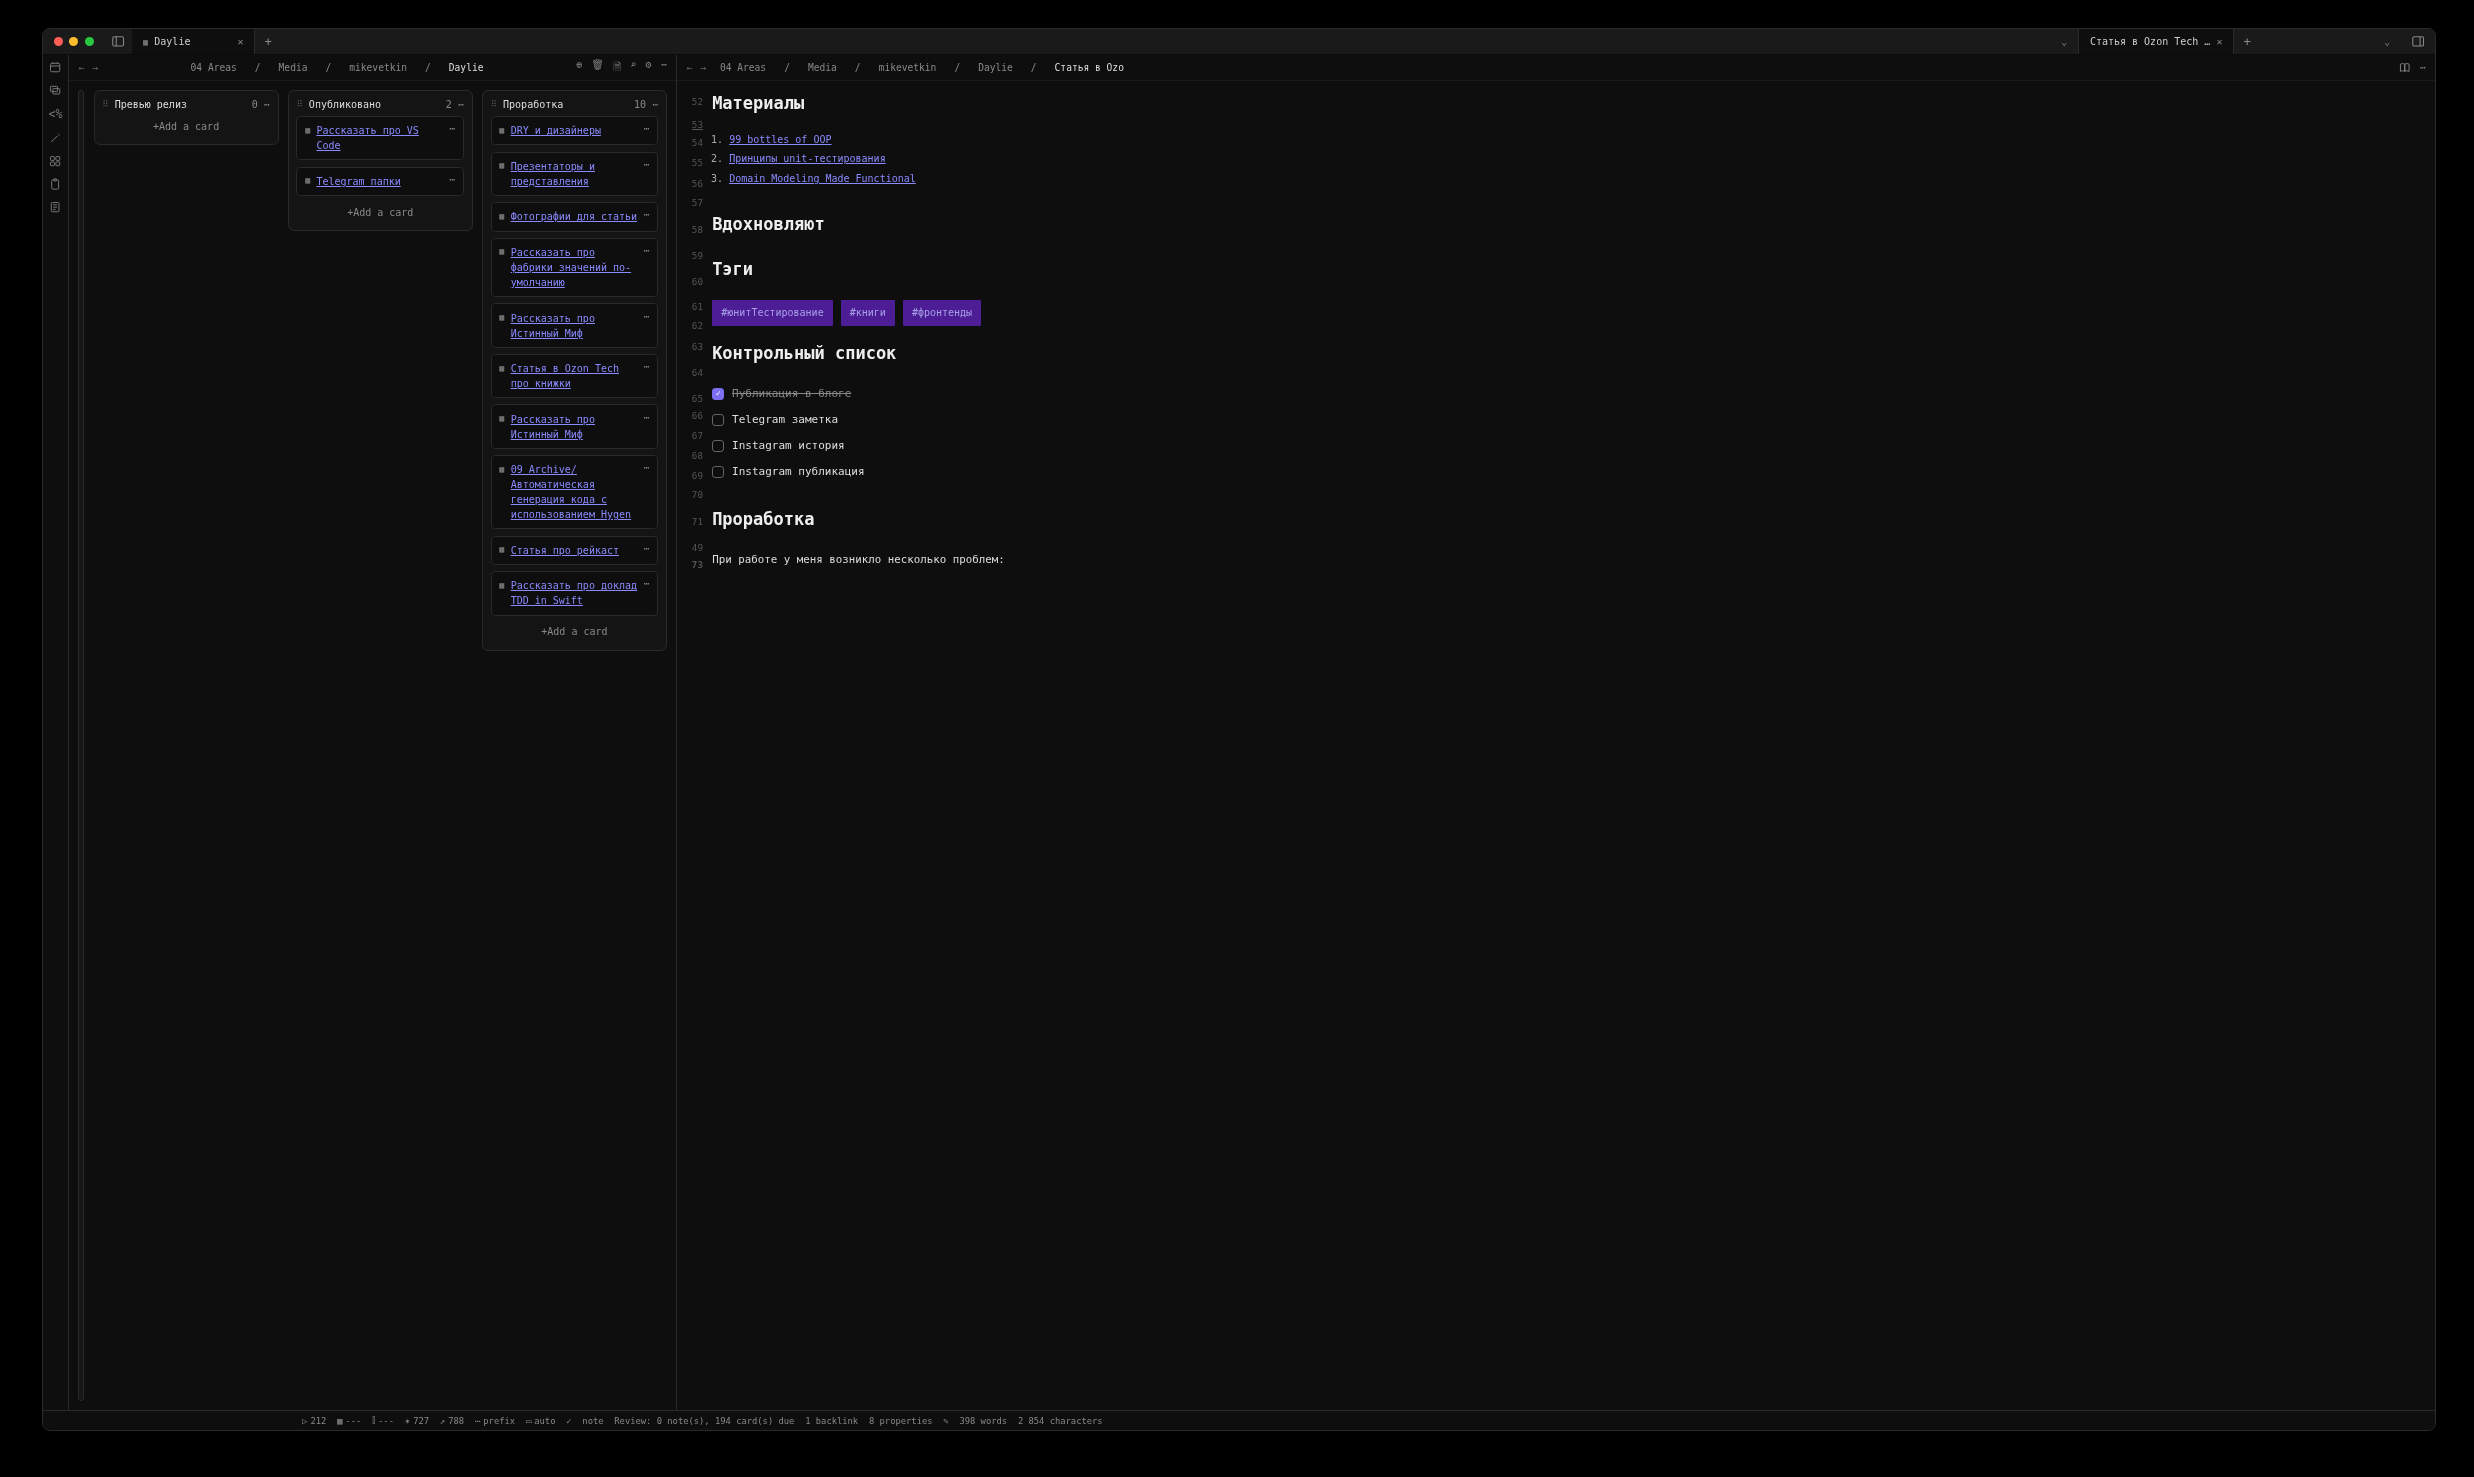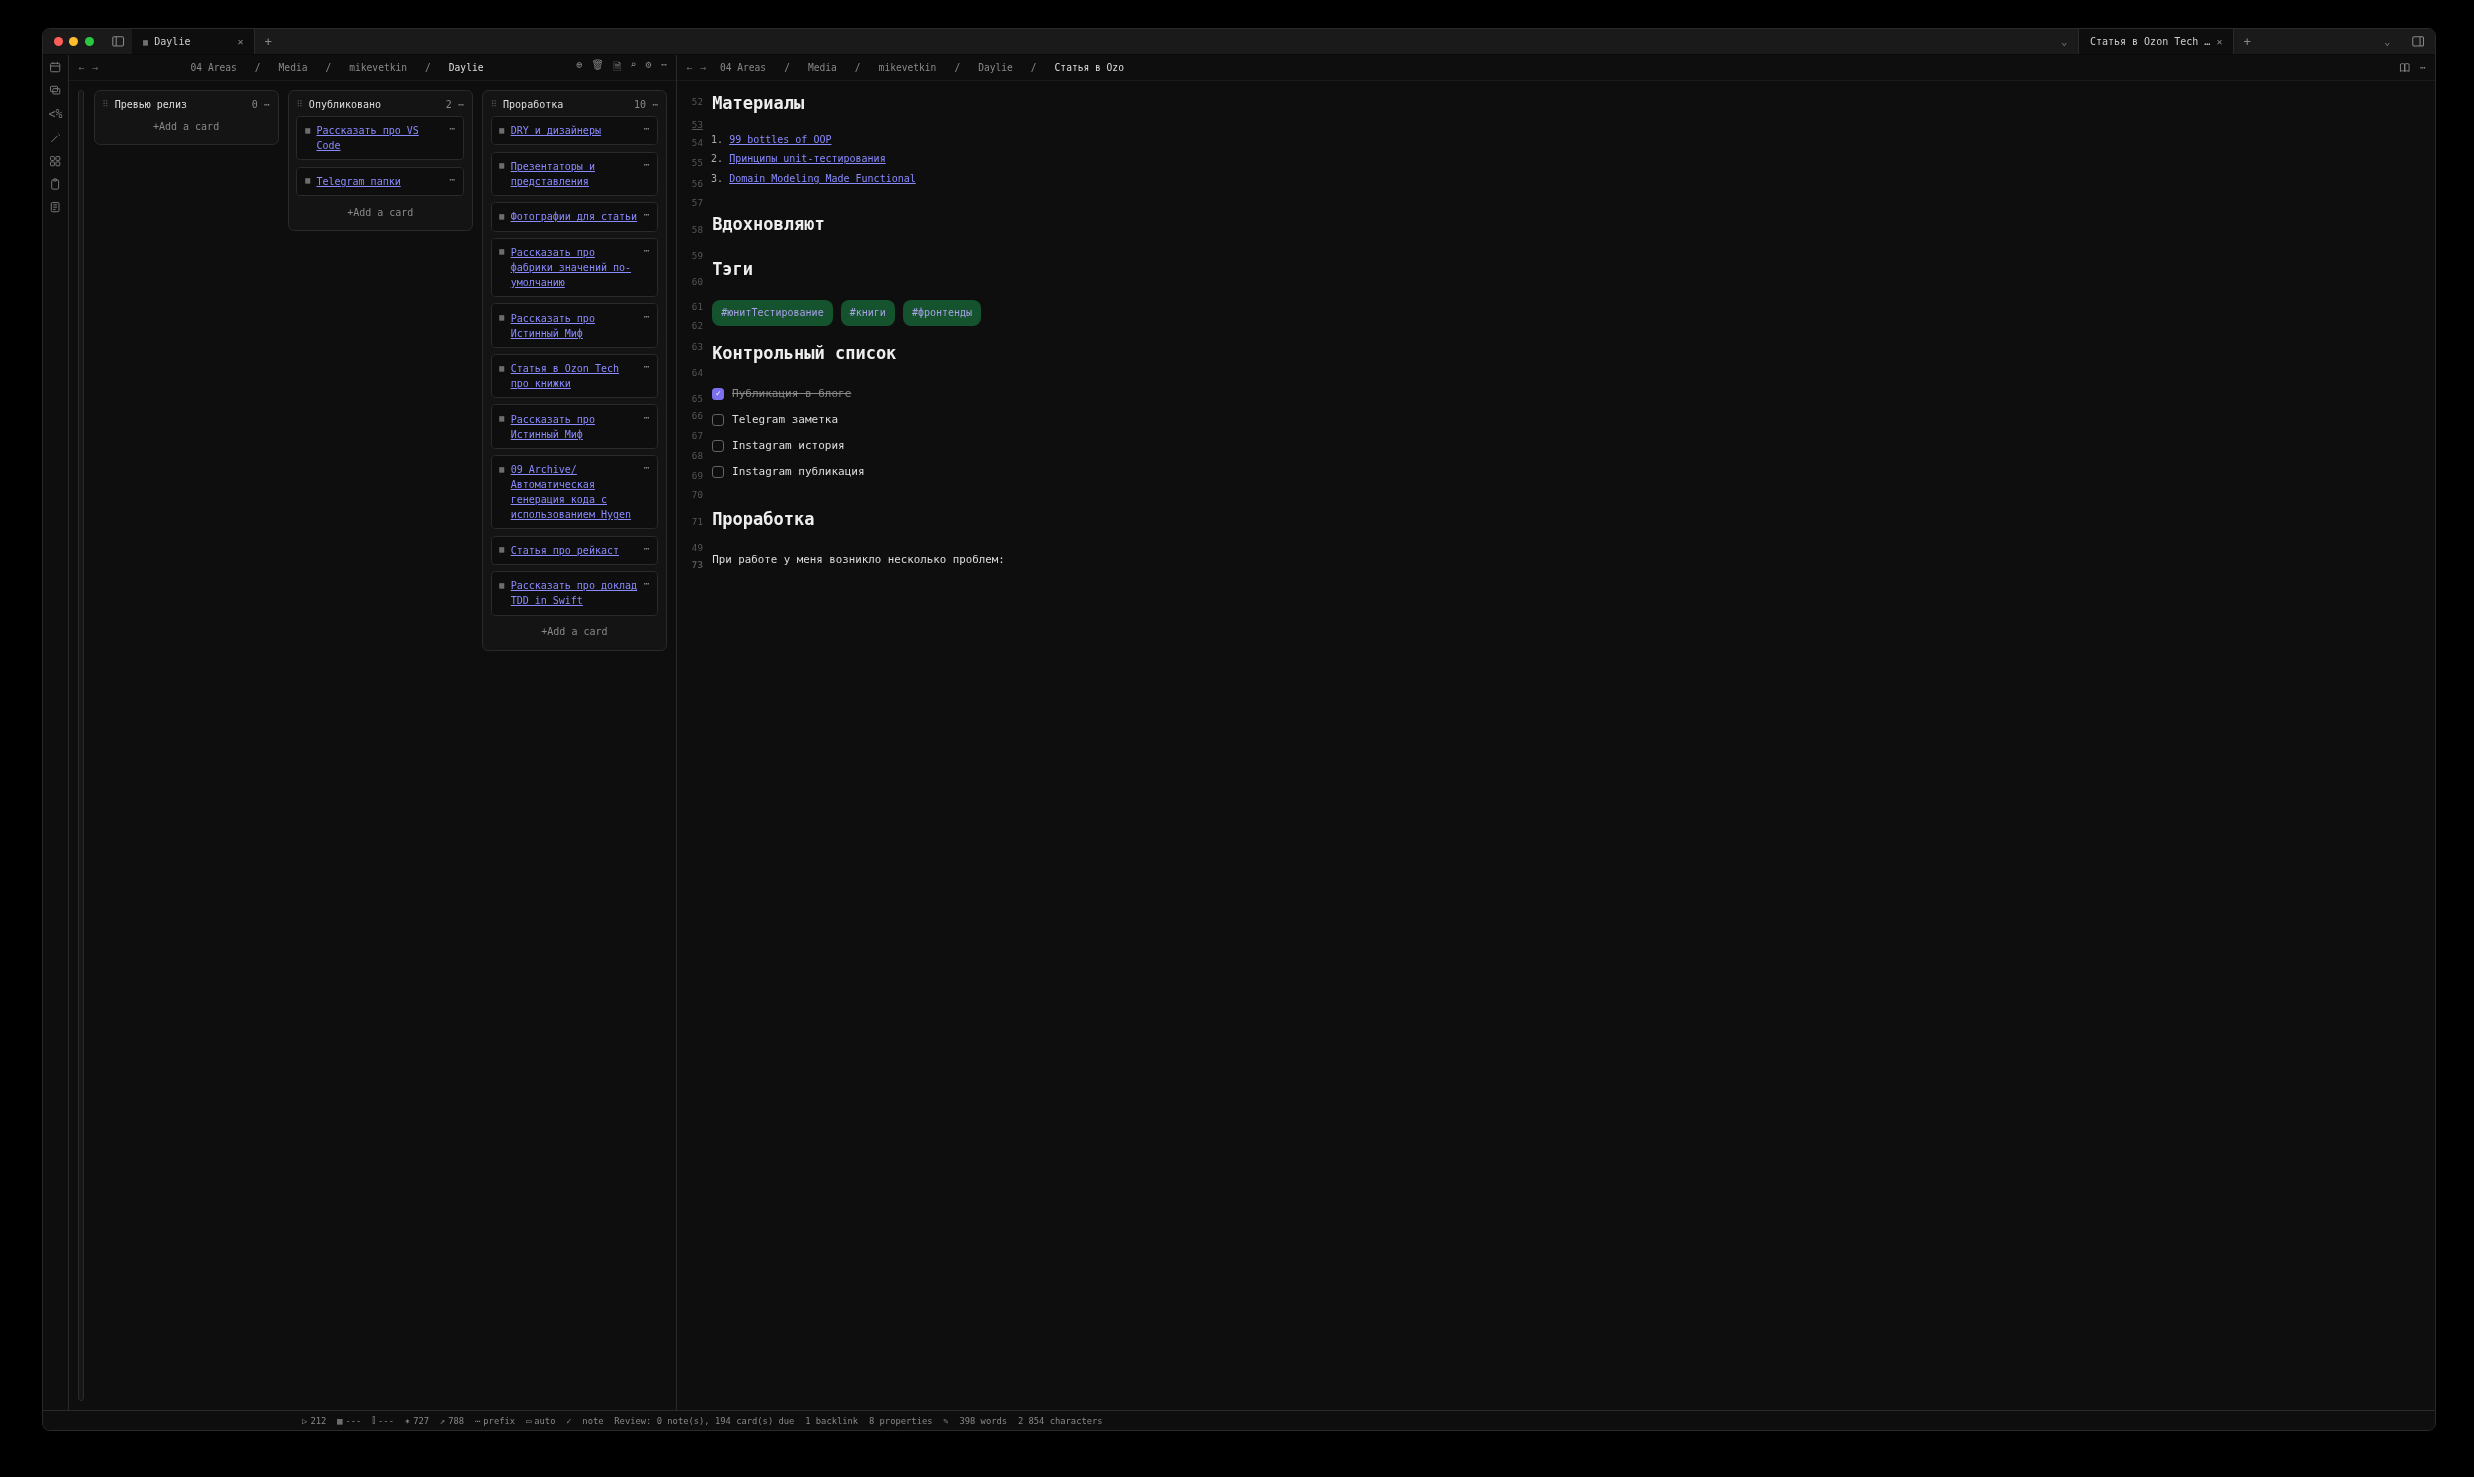--- a/index.html
+++ b/index.html
@@ -171,24 +171,24 @@
   color: #eee;
   font-size: 17px;
   font-weight: 700;
   margin: 1.5px 0 6.2px 0;
 }
 .doc-content ol { padding-left: 17px; color: #aaa; margin-bottom: 9.2px; }
 .doc-content ol li a { color: #8a8aff; text-decoration: underline; }
 .link { color: #8a8aff; text-decoration: underline; cursor: pointer; }
 .tags-row { display: flex; gap: 7.7px; margin: 3.1px 0 10.8px 0; }
 .tag-pill {
-  background: #14532d;
+  background: #4c1d95;
   color: #a9a0e8;
   padding: 3.1px 9.2px;
-  border-radius: 8px;
+  border-radius: 1px;
   font-size: 10px;
 }
 .checklist { margin-bottom: 9.2px; }
 .check-row { display: flex; align-items: center; gap: 7.7px; padding: 2.3px 0; }
 .checkbox {
   width: 12.3px; height: 12.3px;
   border: 1.2px solid #666;
   border-radius: 3.1px;
   display: flex;
   align-items: center;

